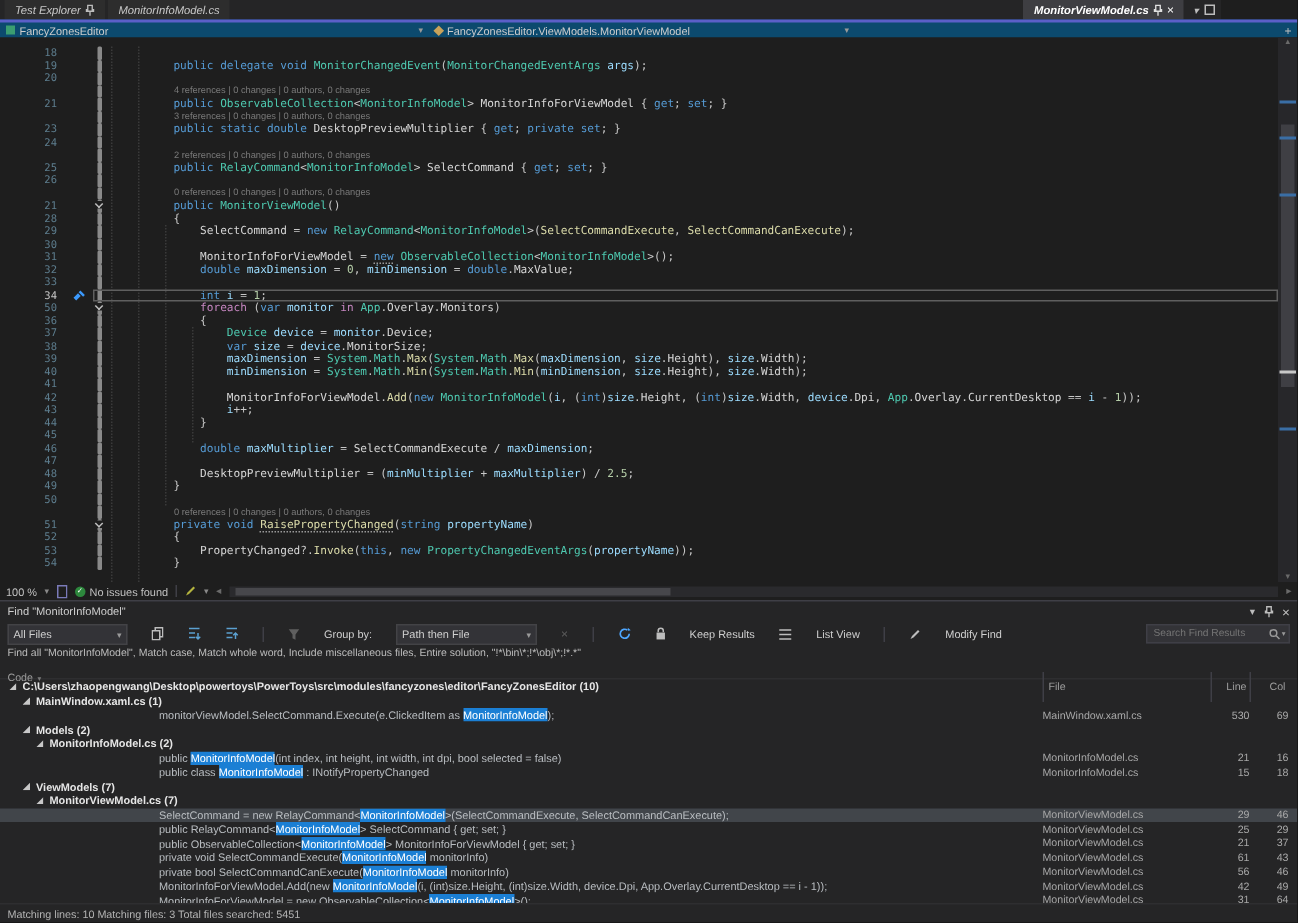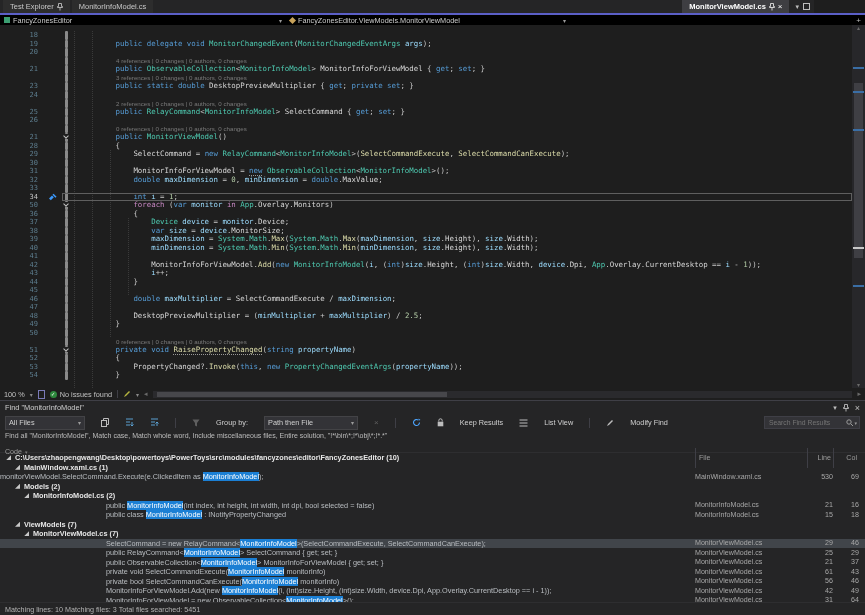--- a/index.html
+++ b/index.html
@@ -1,25 +1,25 @@
 <!DOCTYPE html>
 <html><head>
 <meta charset="utf-8">
 <style>
   html,body{margin:0;padding:0;background:#141414;}
   .vs{position:relative;width:865px;height:615px;background:#1e1e1e;overflow:hidden;
       font-family:"Liberation Sans",sans-serif;-webkit-font-smoothing:antialiased;}
   
-  .tabrow{position:absolute;top:0;left:0;width:814px;height:13px;background:#252526;display:flex;align-items:stretch;}
+  .tabrow{position:absolute;top:0;left:0;width:814px;height:13px;background:#252526;display:flex;align-items:stretch;font-style:italic;}
   .tab{display:flex;align-items:center;gap:3px;padding:0 7px;font-size:7.5px;color:#c8c8c8;background:#2d2d2d;margin-right:2px;}
   .tab.activeDoc{background:#3e3e42;color:#ffffff;margin-left:auto;}
   .tabicons{display:flex;align-items:center;gap:4px;padding:0 4px;color:#bdbdbd;font-size:7px;}
   .sqicon{width:5px;height:5px;border:1px solid #bdbdbd;}
   
-  .navbar{position:absolute;top:13px;left:0;width:865px;height:10px;border-top:2px solid #5b5fc7;background:#000000;display:flex;align-items:center;font-size:7.3px;color:#cccccc;}
+  .navbar{position:absolute;top:13px;left:0;width:865px;height:10px;border-top:2px solid #5b5fc7;background:#0c4a6e;display:flex;align-items:center;font-size:7.3px;color:#cccccc;}
   .combo{display:flex;align-items:center;gap:3px;height:100%;padding:0 4px;}
   .combo .chev{margin-left:auto;color:#9a9a9a;font-size:6px;}
   .c1{width:278px;} .c2{width:276px;} .c3{flex:1;margin-top:36px;}
   .projicon{width:6px;height:6px;background:#3b9e71;}
   .classicon{width:5px;height:5px;background:#c8a25a;transform:rotate(45deg);}
   .methicon{width:5px;height:5px;background:#b180d7;transform:rotate(45deg);}
   .plusicon{color:#bdbdbd;font-size:8px;padding:0 4px;}
   
   .editor{position:absolute;top:25px;left:0;width:865px;height:375px;background:#1e1e1e;}
   .guides{position:absolute;top:6px;bottom:12px;border-left:1px dotted #3a3a3a;}
@@ -586,21 +586,21 @@
           <div class="fnum"></div>
           <div class="fnum"></div>
         </div>
         <div class="frow">
           <div class="fsnip" style="padding-left: 15px;"><span class="fexp"></span><span class="fgrp">MainWindow.xaml.cs (1)</span></div>
           <div class="ffile"></div>
           <div class="fnum"></div>
           <div class="fnum"></div>
         </div>
         <div class="frow">
-          <div class="fsnip" style=""><span>monitorViewModel.SelectCommand.Execute(e.ClickedItem as </span><span class="fmatch">MonitorInfoModel</span><span>);</span></div>
+          <div class="fsnip" style="padding-left: 106px;"><span>monitorViewModel.SelectCommand.Execute(e.ClickedItem as </span><span class="fmatch">MonitorInfoModel</span><span>);</span></div>
           <div class="ffile">MainWindow.xaml.cs</div>
           <div class="fnum">530</div>
           <div class="fnum">69</div>
         </div>
         <div class="frow">
           <div class="fsnip" style="padding-left: 15px;"><span class="fexp"></span><span class="fgrp">Models (2)</span></div>
           <div class="ffile"></div>
           <div class="fnum"></div>
           <div class="fnum"></div>
         </div>

